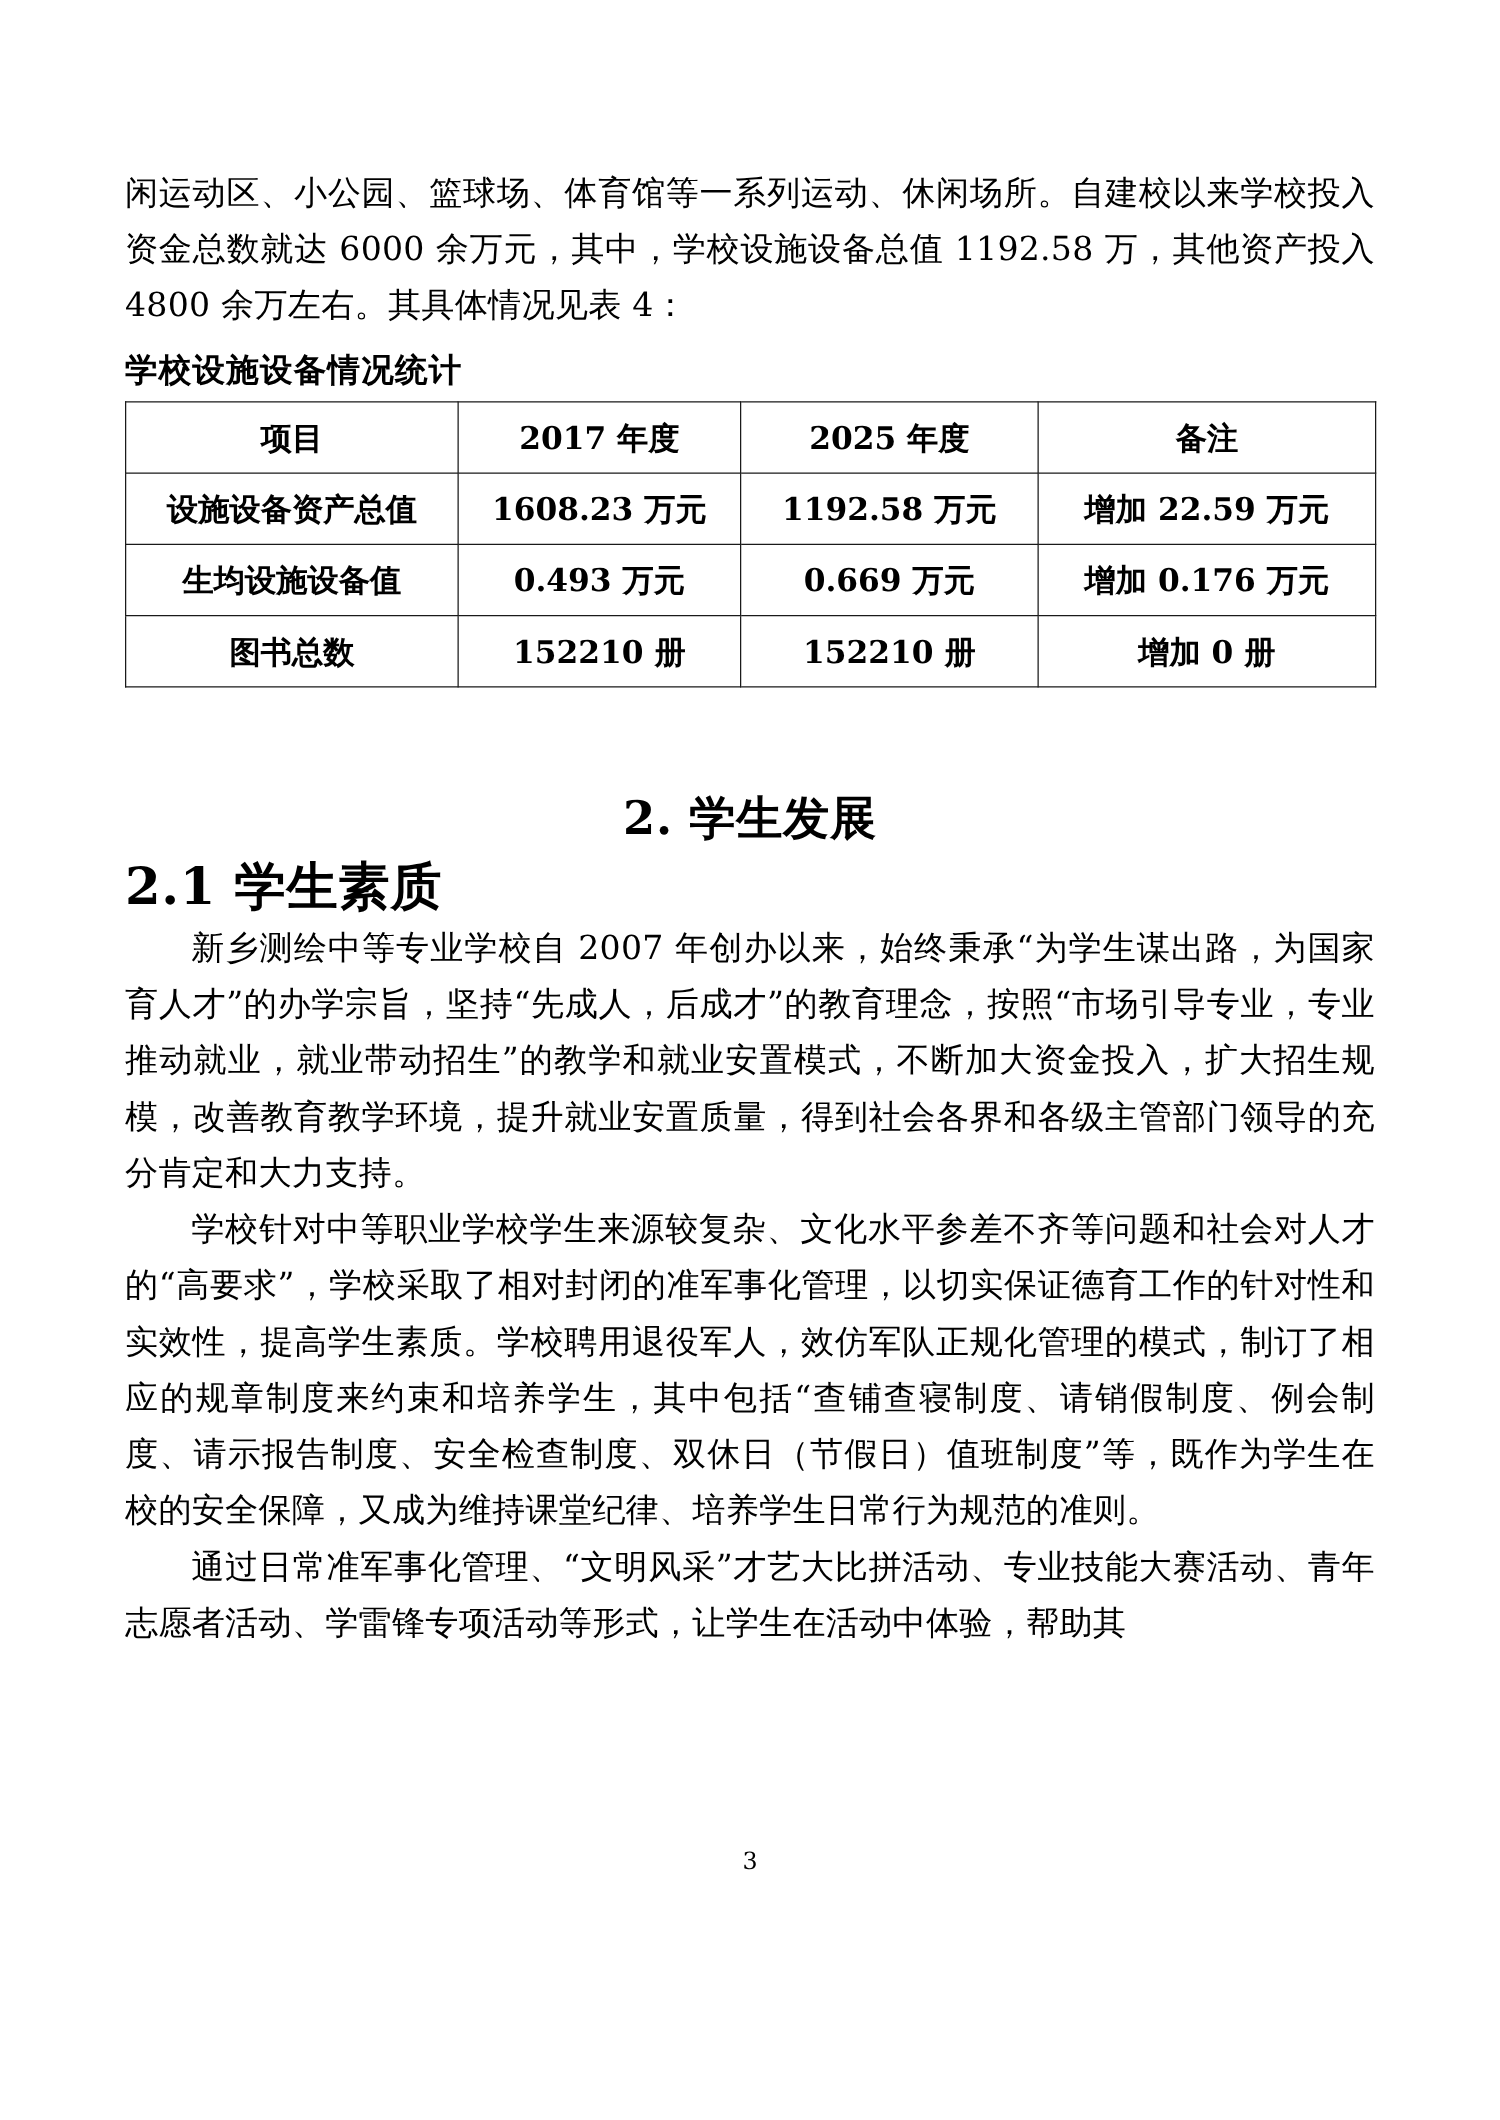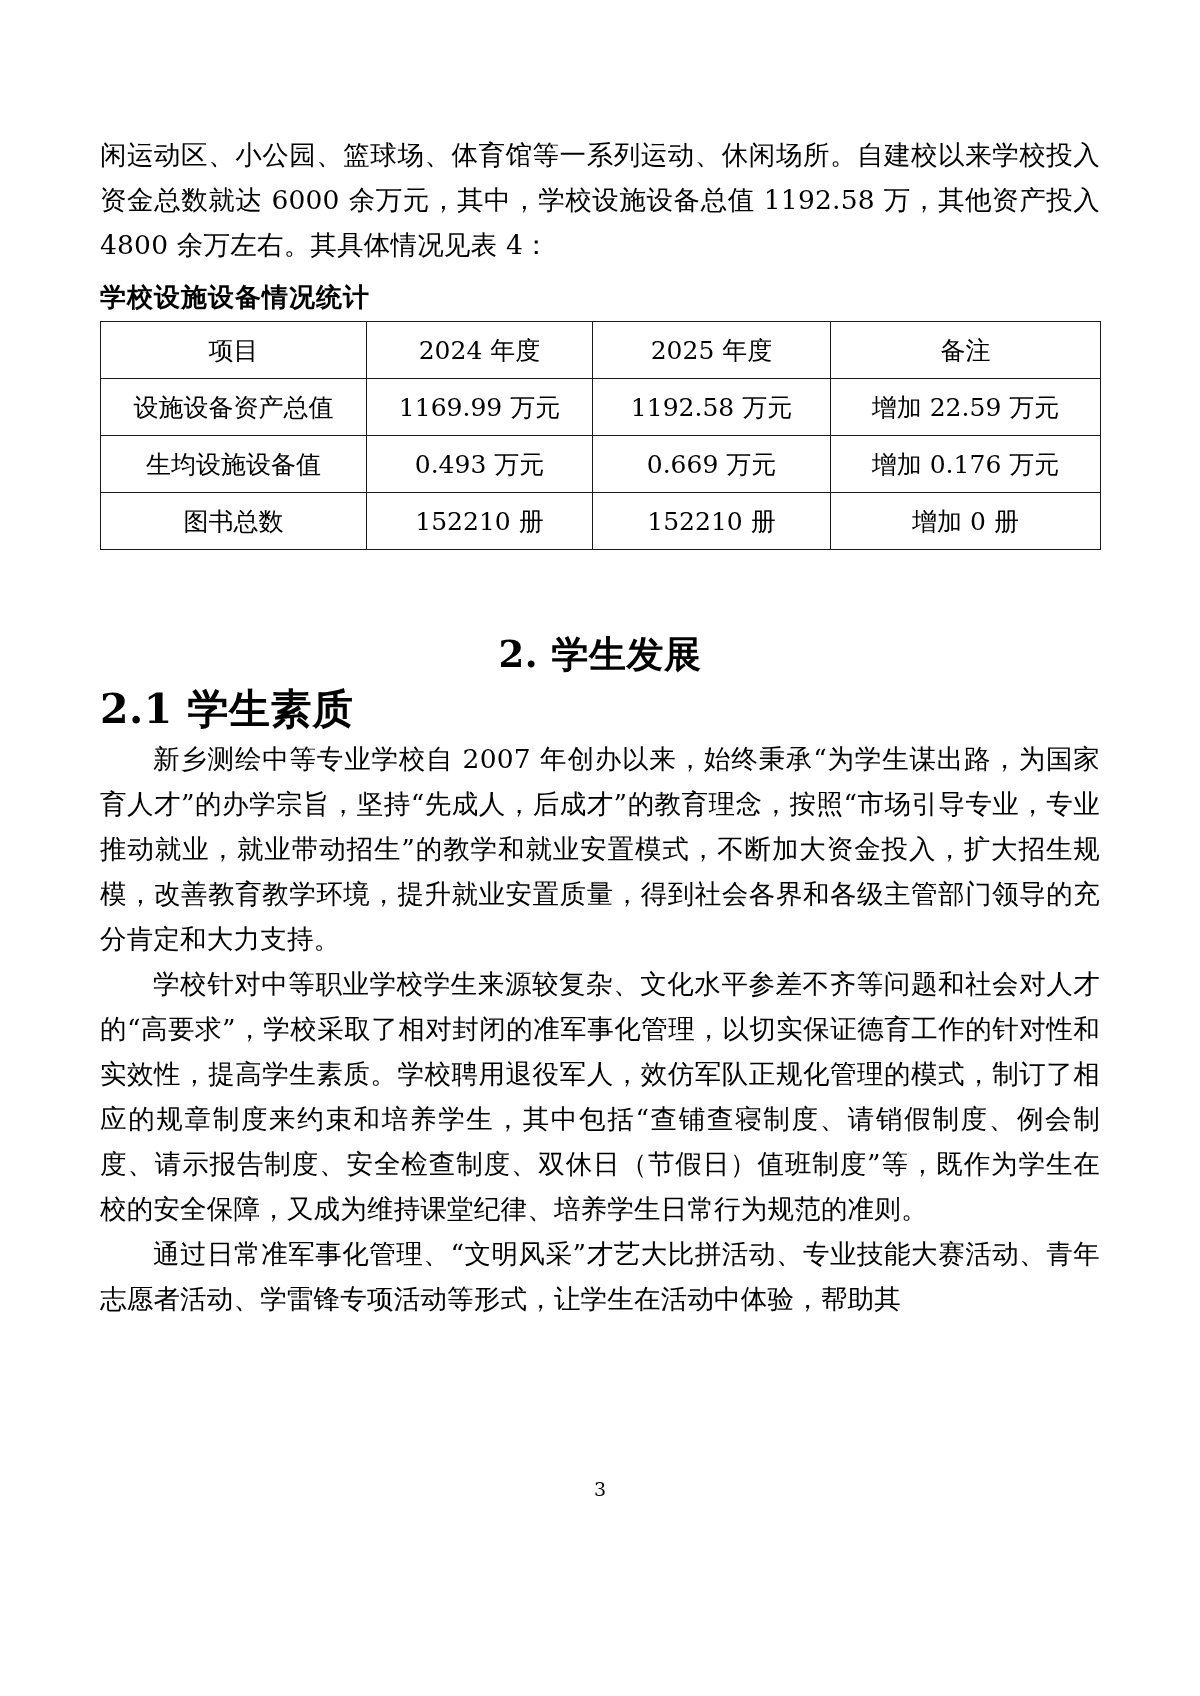--- a/index.html
+++ b/index.html
@@ -55,21 +55,21 @@
     width: 1000px;
     table-layout: fixed;
     margin: 0;
   }
   table.stat-table td,
   table.stat-table th {
     border: 1.6px solid #1a1a1a;
     text-align: center;
     vertical-align: middle;
     font-size: 25px;
-    font-weight: normal;
+    font-weight: bold;
     height: 48px;
     padding: 4px 2px;
     font-family: "DejaVu Serif", "Liberation Serif", serif;
   }
   table.stat-table col.c0 { width: 266px; }
   table.stat-table col.c1 { width: 226px; }
   table.stat-table col.c2 { width: 238px; }
   table.stat-table col.c3 { width: 270px; }
   
   .h1-section {
@@ -120,29 +120,29 @@
     <table class="stat-table">
       <colgroup>
         <col class="c0">
           <col class="c1">
           <col class="c2">
           <col class="c3">
       </colgroup>
       <thead>
         <tr>
           <th>项目</th>
-          <th>2024 年度</th>
+          <th>2017 年度</th>
           <th>2025 年度</th>
           <th>备注</th>
         </tr>
       </thead>
       <tbody>
         <tr>
           <td>设施设备资产总值</td>
-          <td>1169.99 万元</td>
+          <td>1608.23 万元</td>
           <td>1192.58 万元</td>
           <td>增加 22.59 万元</td>
         </tr>
         <tr>
           <td>生均设施设备值</td>
           <td>0.493 万元</td>
           <td>0.669 万元</td>
           <td>增加 0.176 万元</td>
         </tr>
         <tr>

